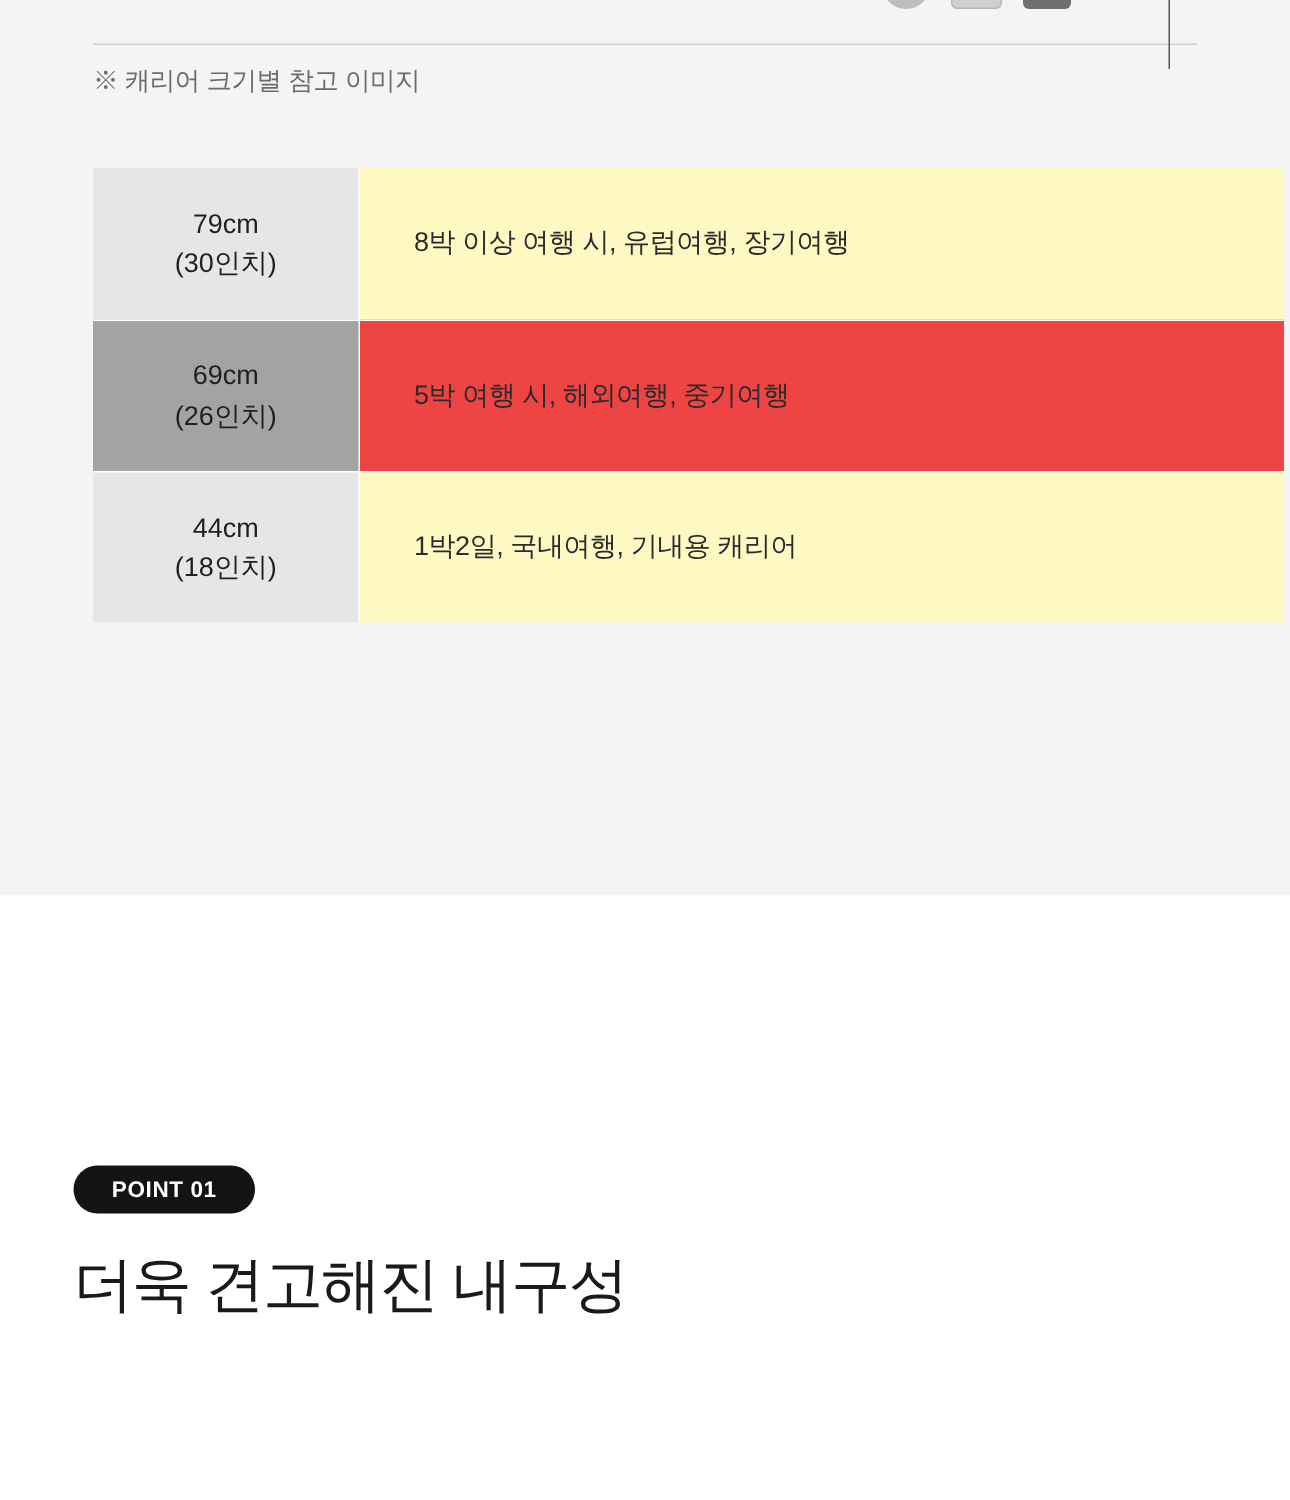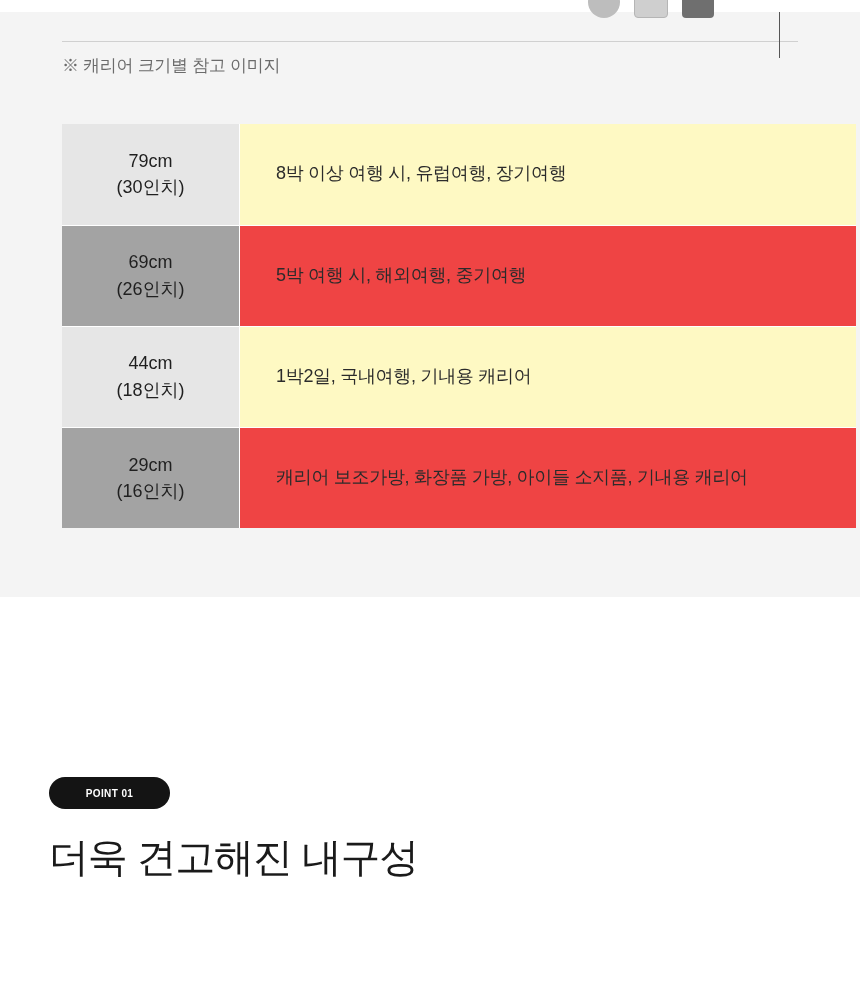--- a/index.html
+++ b/index.html
@@ -16,21 +16,21 @@
   }
   .page {
     position: relative;
     width: 860px;
     height: 1000px;
   }
 
   
   .size-section {
     position: absolute;
-    top: 12px;
+    top: 0;
     left: 0;
     width: 860px;
     height: 597px;
     background: #f4f4f4;
     box-sizing: border-box;
   }
 
   
   .top-rule {
     position: absolute;
@@ -141,21 +141,21 @@
   }
   .point-badge {
     position: absolute;
     top: 180px;
     left: 49px;
     width: 121px;
     height: 32px;
     border-radius: 16px;
     background: #141414;
     color: #ffffff;
-    font-size: 10px;
+    font-size: 15px;
     font-weight: bold;
     letter-spacing: 0.4px;
     display: flex;
     align-items: center;
     justify-content: center;
   }
   .headline1 {
     position: absolute;
     top: 237px;
     left: 49px;
@@ -211,27 +211,20 @@
           </td>
           <td class="cell-desc">5박 여행 시, 해외여행, 중기여행</td>
         </tr>
         <tr>
           <td class="cell-size">
             <div>44cm</div>
             <div>(18인치)</div>
           </td>
           <td class="cell-desc">1박2일, 국내여행, 기내용 캐리어</td>
         </tr>
-        <tr class="alt">
-          <td class="cell-size">
-            <div>29cm</div>
-            <div>(16인치)</div>
-          </td>
-          <td class="cell-desc">캐리어 보조가방, 화장품 가방, 아이들 소지품, 기내용 캐리어</td>
-        </tr>
       </tbody>
     </table>
   </section>
 
   <section class="point-section">
     <div class="point-badge">POINT 01</div>
     <div class="headline1">더욱 견고해진 내구성</div>
   </section>
 
 </div>

